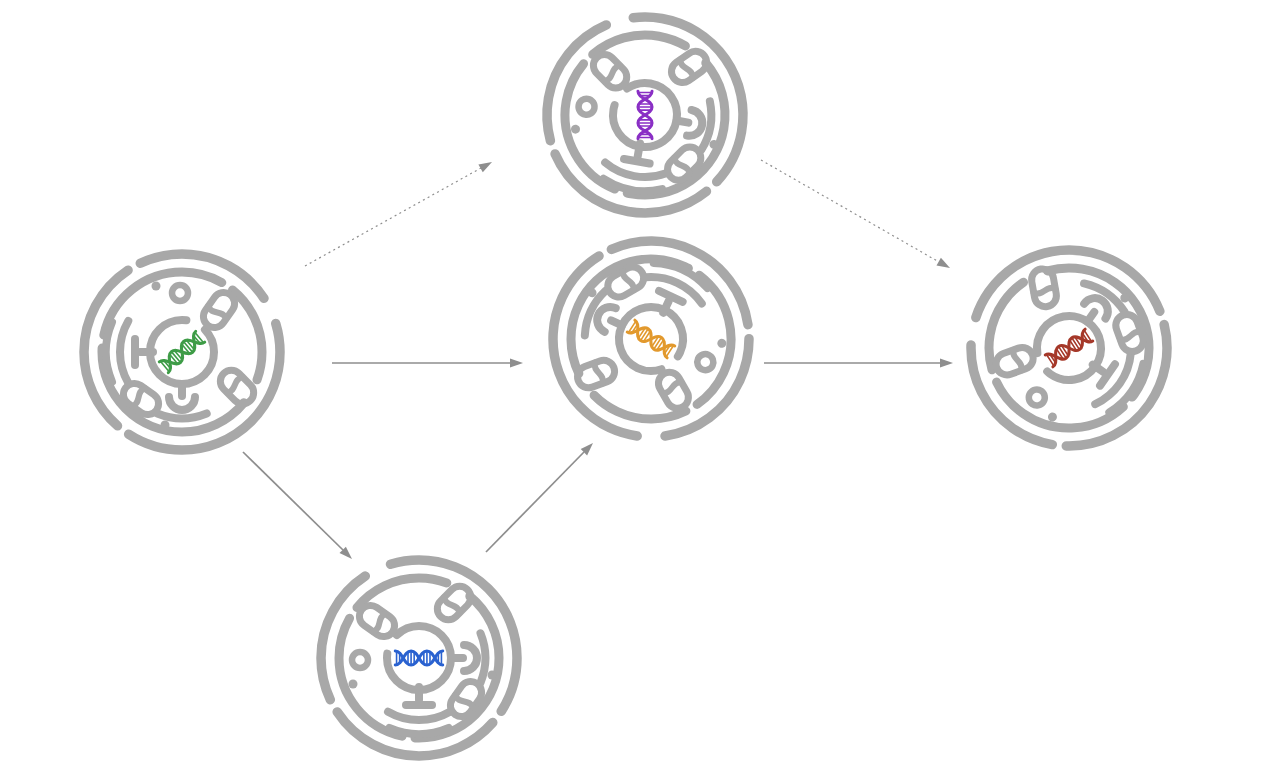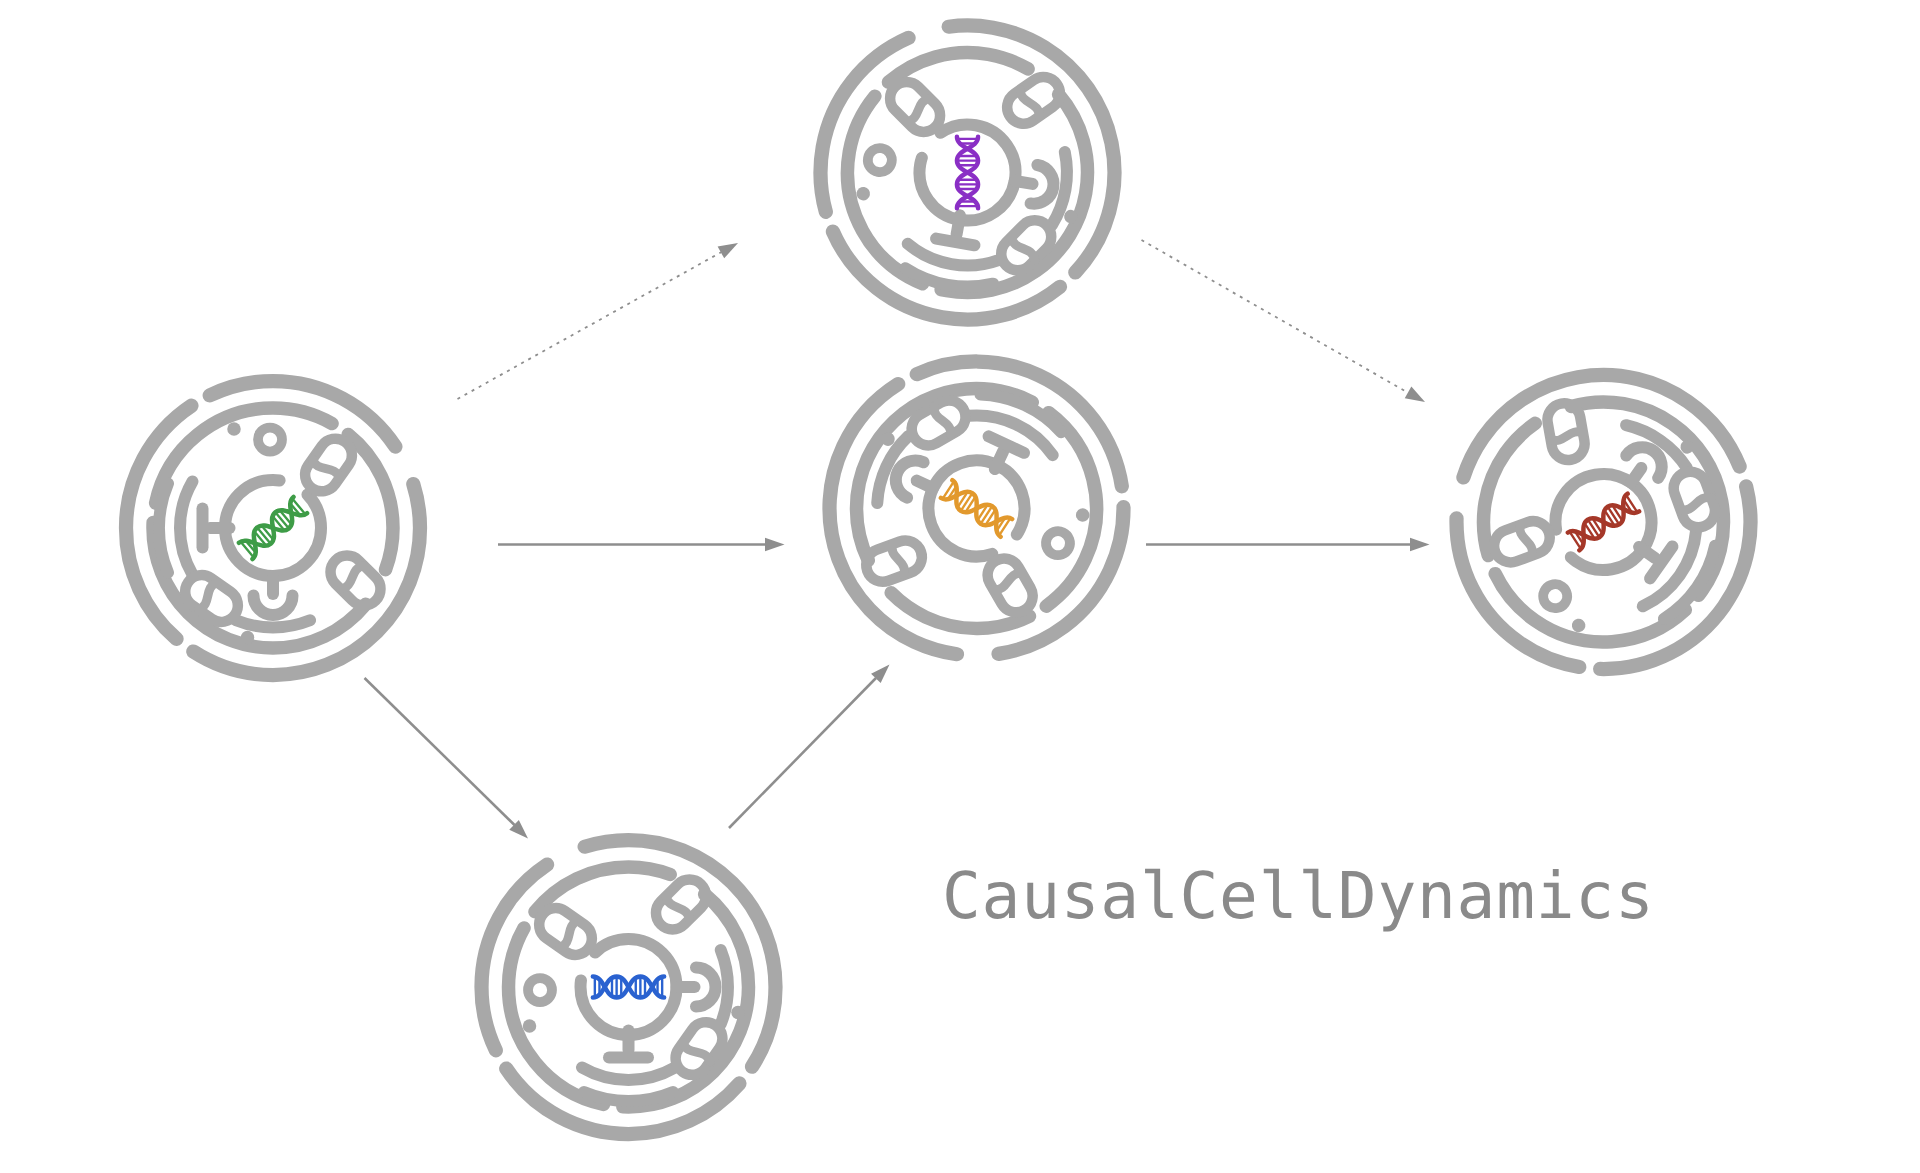--- a/index.html
+++ b/index.html
@@ -150,15 +150,14 @@
 
   <svg class="cell cell-red" viewBox="0 0 210 210">
     <g transform="rotate(-145 105 105)">
       <use href="#cell-body" color="#a8a8a8"></use>
     </g>
     <g transform="translate(105 105) rotate(-33) scale(0.88)">
       <use href="#dna-helix" color="#a53829"></use>
     </g>
   </svg>
 
-  <div class="diagram-title">CausalCellDynamics</div>
 
 </div>
 
 </body></html>

